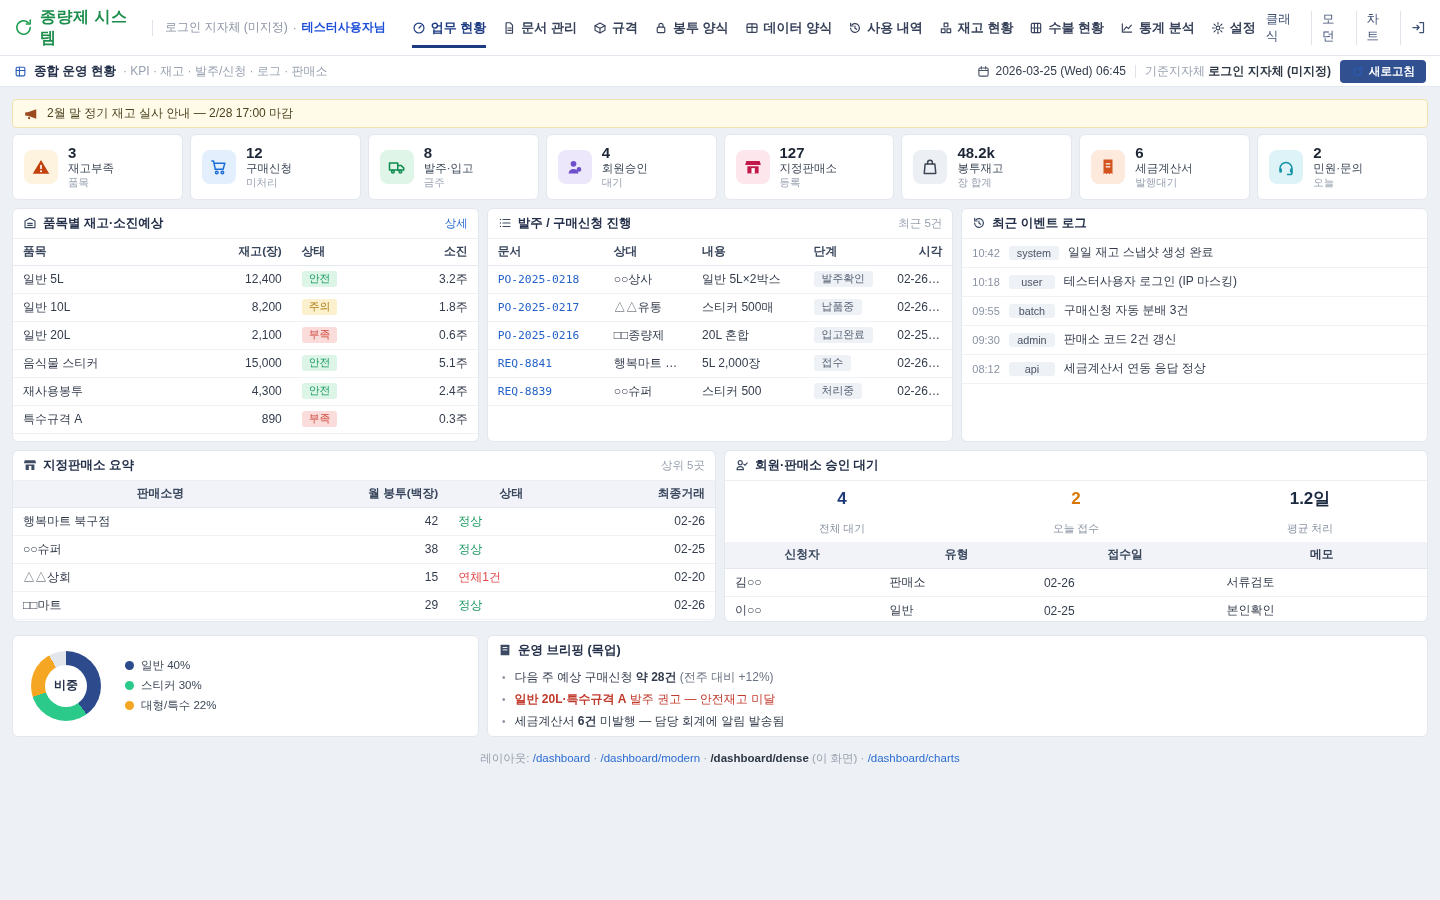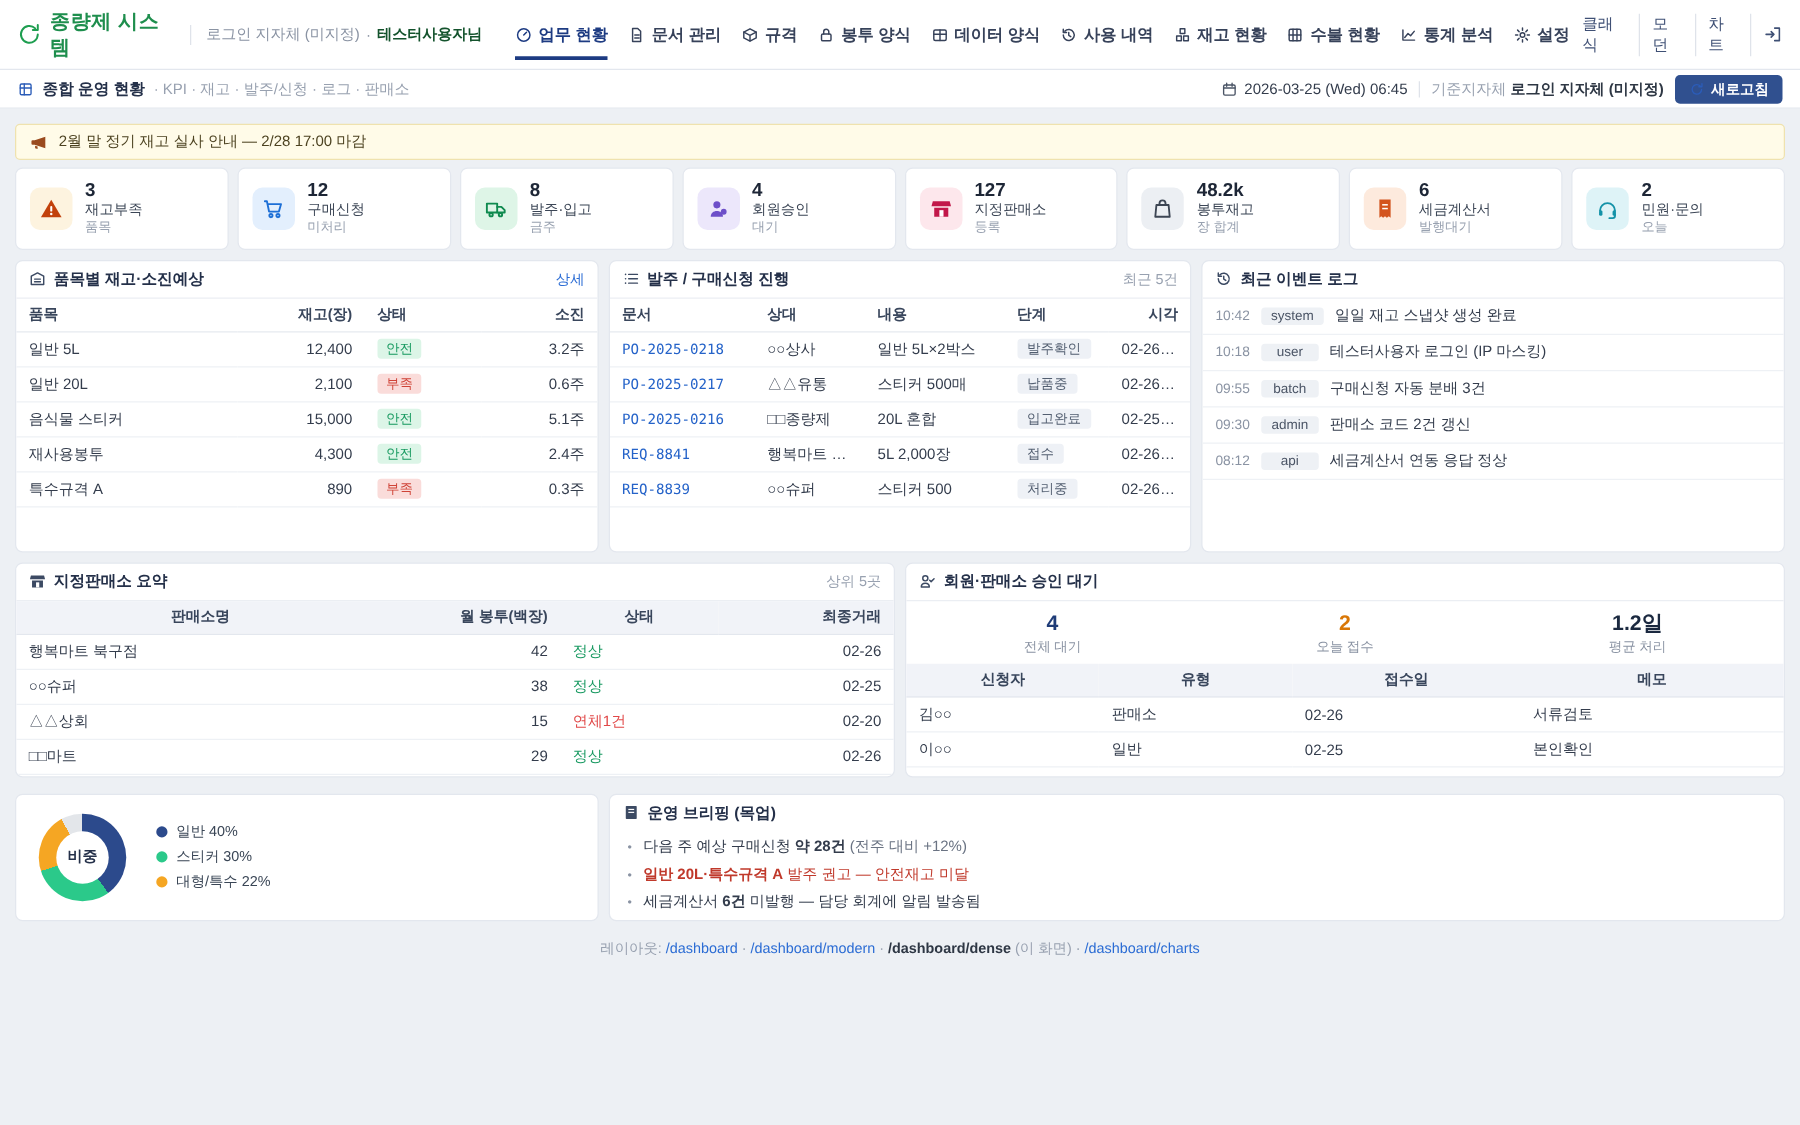--- a/index.html
+++ b/index.html
@@ -13,21 +13,21 @@
   .ic { display:inline-flex; align-items:center; justify-content:center; }
 
   
   .topnav { height:56px; background:#fff; border-bottom:1px solid #e3e7ee;
     display:flex; align-items:center; padding:0 14px; }
   .brand { display:flex; align-items:center; gap:7px; cursor:pointer; }
   .brand .ic svg { width:19px; height:19px; color:#1e9e50; }
   .brand-title { font-size:16px; font-weight:bold; color:#1e8e4d; letter-spacing:.5px; }
   .vdiv { width:1px; height:16px; background:#dfe3ea; margin:0 12px; }
   .ctx { font-size:12px; color:#8a93a3; display:flex; align-items:center; gap:5px; white-space:nowrap; }
-  .ctx b { color:#14532d;font-family:Liberation Mono, monospace; }
+  .ctx b { color:#1d4ed8;font-family:Liberation Mono, monospace; }
   .menu { display:flex; gap:16px; margin-left:26px; height:41px; align-items:stretch; }
   .menu-item { display:flex; gap:5px; align-items:center; font-size:13px; font-weight:bold;
     color:#37425a; border-bottom:3px solid transparent; padding-top:3px; cursor:pointer; white-space:nowrap; }
   .menu-item .ic svg { width:14px; height:14px; }
   .menu-item.active { color:#1d3b82; border-bottom-color:#1d3b82; }
   .quick { margin-left:auto; display:flex; align-items:center; font-size:12.5px; color:#3f5075; }
   .quick-link { padding:0 10px; border-right:1px solid #dfe3ea; cursor:pointer; }
   .quick .logout { padding-left:10px; cursor:pointer; }
   .quick .logout svg { width:15px; height:15px; color:#3f5075; }
 
@@ -108,21 +108,21 @@
   .wk-title { font-size:11.5px; font-weight:bold; color:#243049; margin-bottom:7px; }
   .wk-bars { display:flex; gap:3px; align-items:flex-end; height:26px; }
   .wk-bar { flex:1; border-radius:2px 2px 0 0; background:linear-gradient(to bottom,#4d86ea,#c9ddfb); }
   .wk-labels { display:flex; gap:3px; margin-top:3px; }
   .wk-label { flex:1; text-align:center; font-size:10px; color:#8a93a3; }
 
   
   .astats { display:flex; padding:8px 0 6px; flex:none; }
   .astat { flex:1; text-align:center; }
   .astat-val { font-size:17px; font-weight:bold; line-height:1.2; }
-  .astat-label { font-size:10.8px; color:#8a93a3; margin-top:2px;font-family:Liberation Serif, serif; }
+  .astat-label { font-size:10.8px; color:#8a93a3; margin-top:13px;font-family:Liberation Serif, serif; }
 
   
   .donut-wrap { display:flex; align-items:center; gap:24px; padding:14px 18px; height:100%; }
   .donut { width:70px; height:70px; border-radius:50%; position:relative; flex:none; }
   .donut-hole { position:absolute; inset:14px; background:#fff; border-radius:50%;
     display:flex; align-items:center; justify-content:center; font-size:12px; font-weight:bold; color:#243049; }
   .legend { display:flex; flex-direction:column; gap:5px; }
   .legend-item { display:flex; align-items:center; gap:7px; font-size:11.5px; color:#3a4656; }
   .legend-dot { width:9px; height:9px; border-radius:50%; flex:none; }
 
@@ -459,20 +459,26 @@
               <th>상태</th>
               <th class="t-right">소진</th>
             </tr>
           </thead>
         <tbody id="stock-body">
             <tr>
               <td>일반 5L</td>
               <td class="t-right">12,400</td>
               <td><span class="badge safe">안전</span></td>
               <td class="t-right">3.2주</td>
+            </tr>
+            <tr>
+              <td>일반 10L</td>
+              <td class="t-right">8,200</td>
+              <td><span class="badge warn">주의</span></td>
+              <td class="t-right">1.8주</td>
             </tr>
             <tr>
               <td>일반 20L</td>
               <td class="t-right">2,100</td>
               <td><span class="badge danger">부족</span></td>
               <td class="t-right">0.6주</td>
             </tr>
             <tr>
               <td>음식물 스티커</td>
               <td class="t-right">15,000</td>

